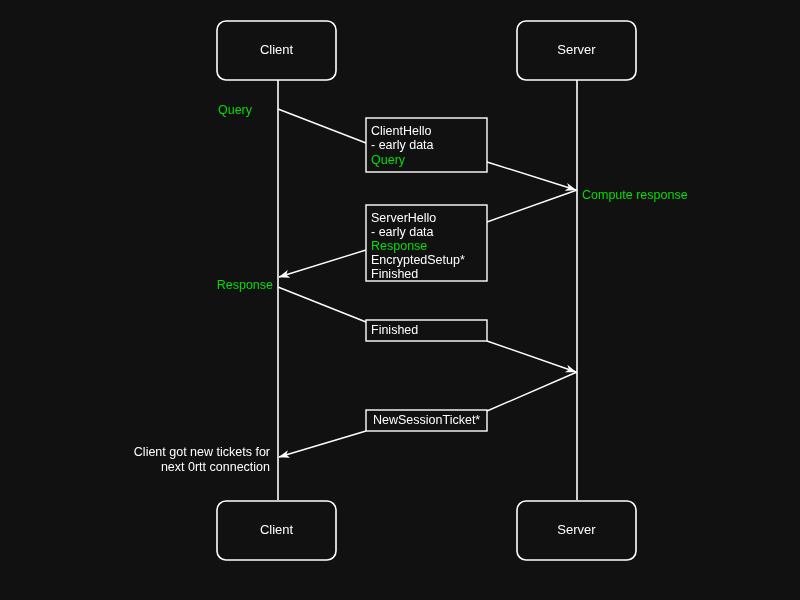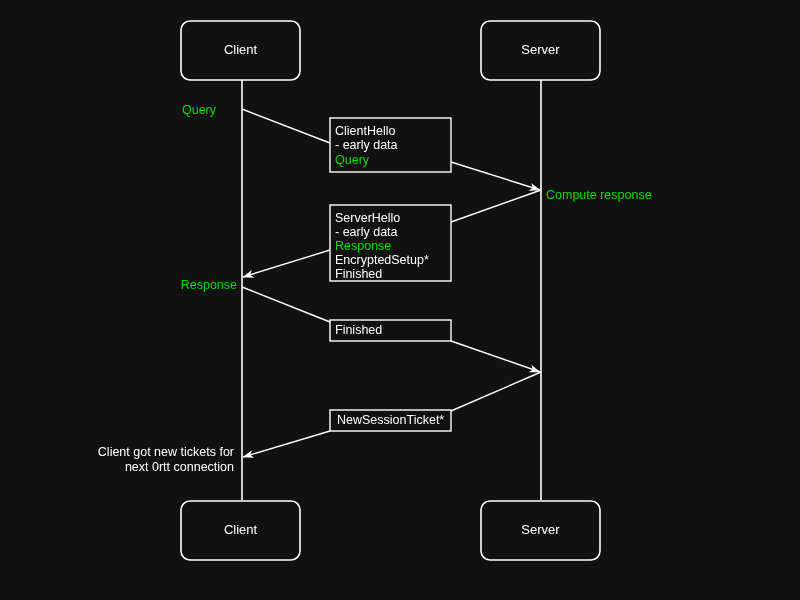--- a/index.html
+++ b/index.html
@@ -7,20 +7,21 @@
     padding: 0;
     background: #111111;
   }
   #canvas {
     position: relative;
     width: 660px;
     height: 600px;
     background: #111111;
     overflow: hidden;
     font-family: "Liberation Sans", sans-serif;
+    margin-left: 36px;
   }
   svg.diagram {
     position: absolute;
     left: 0;
     top: 0;
     width: 800px;
     height: 600px;
   }
   .actor-label {
     fill: #ffffff;

